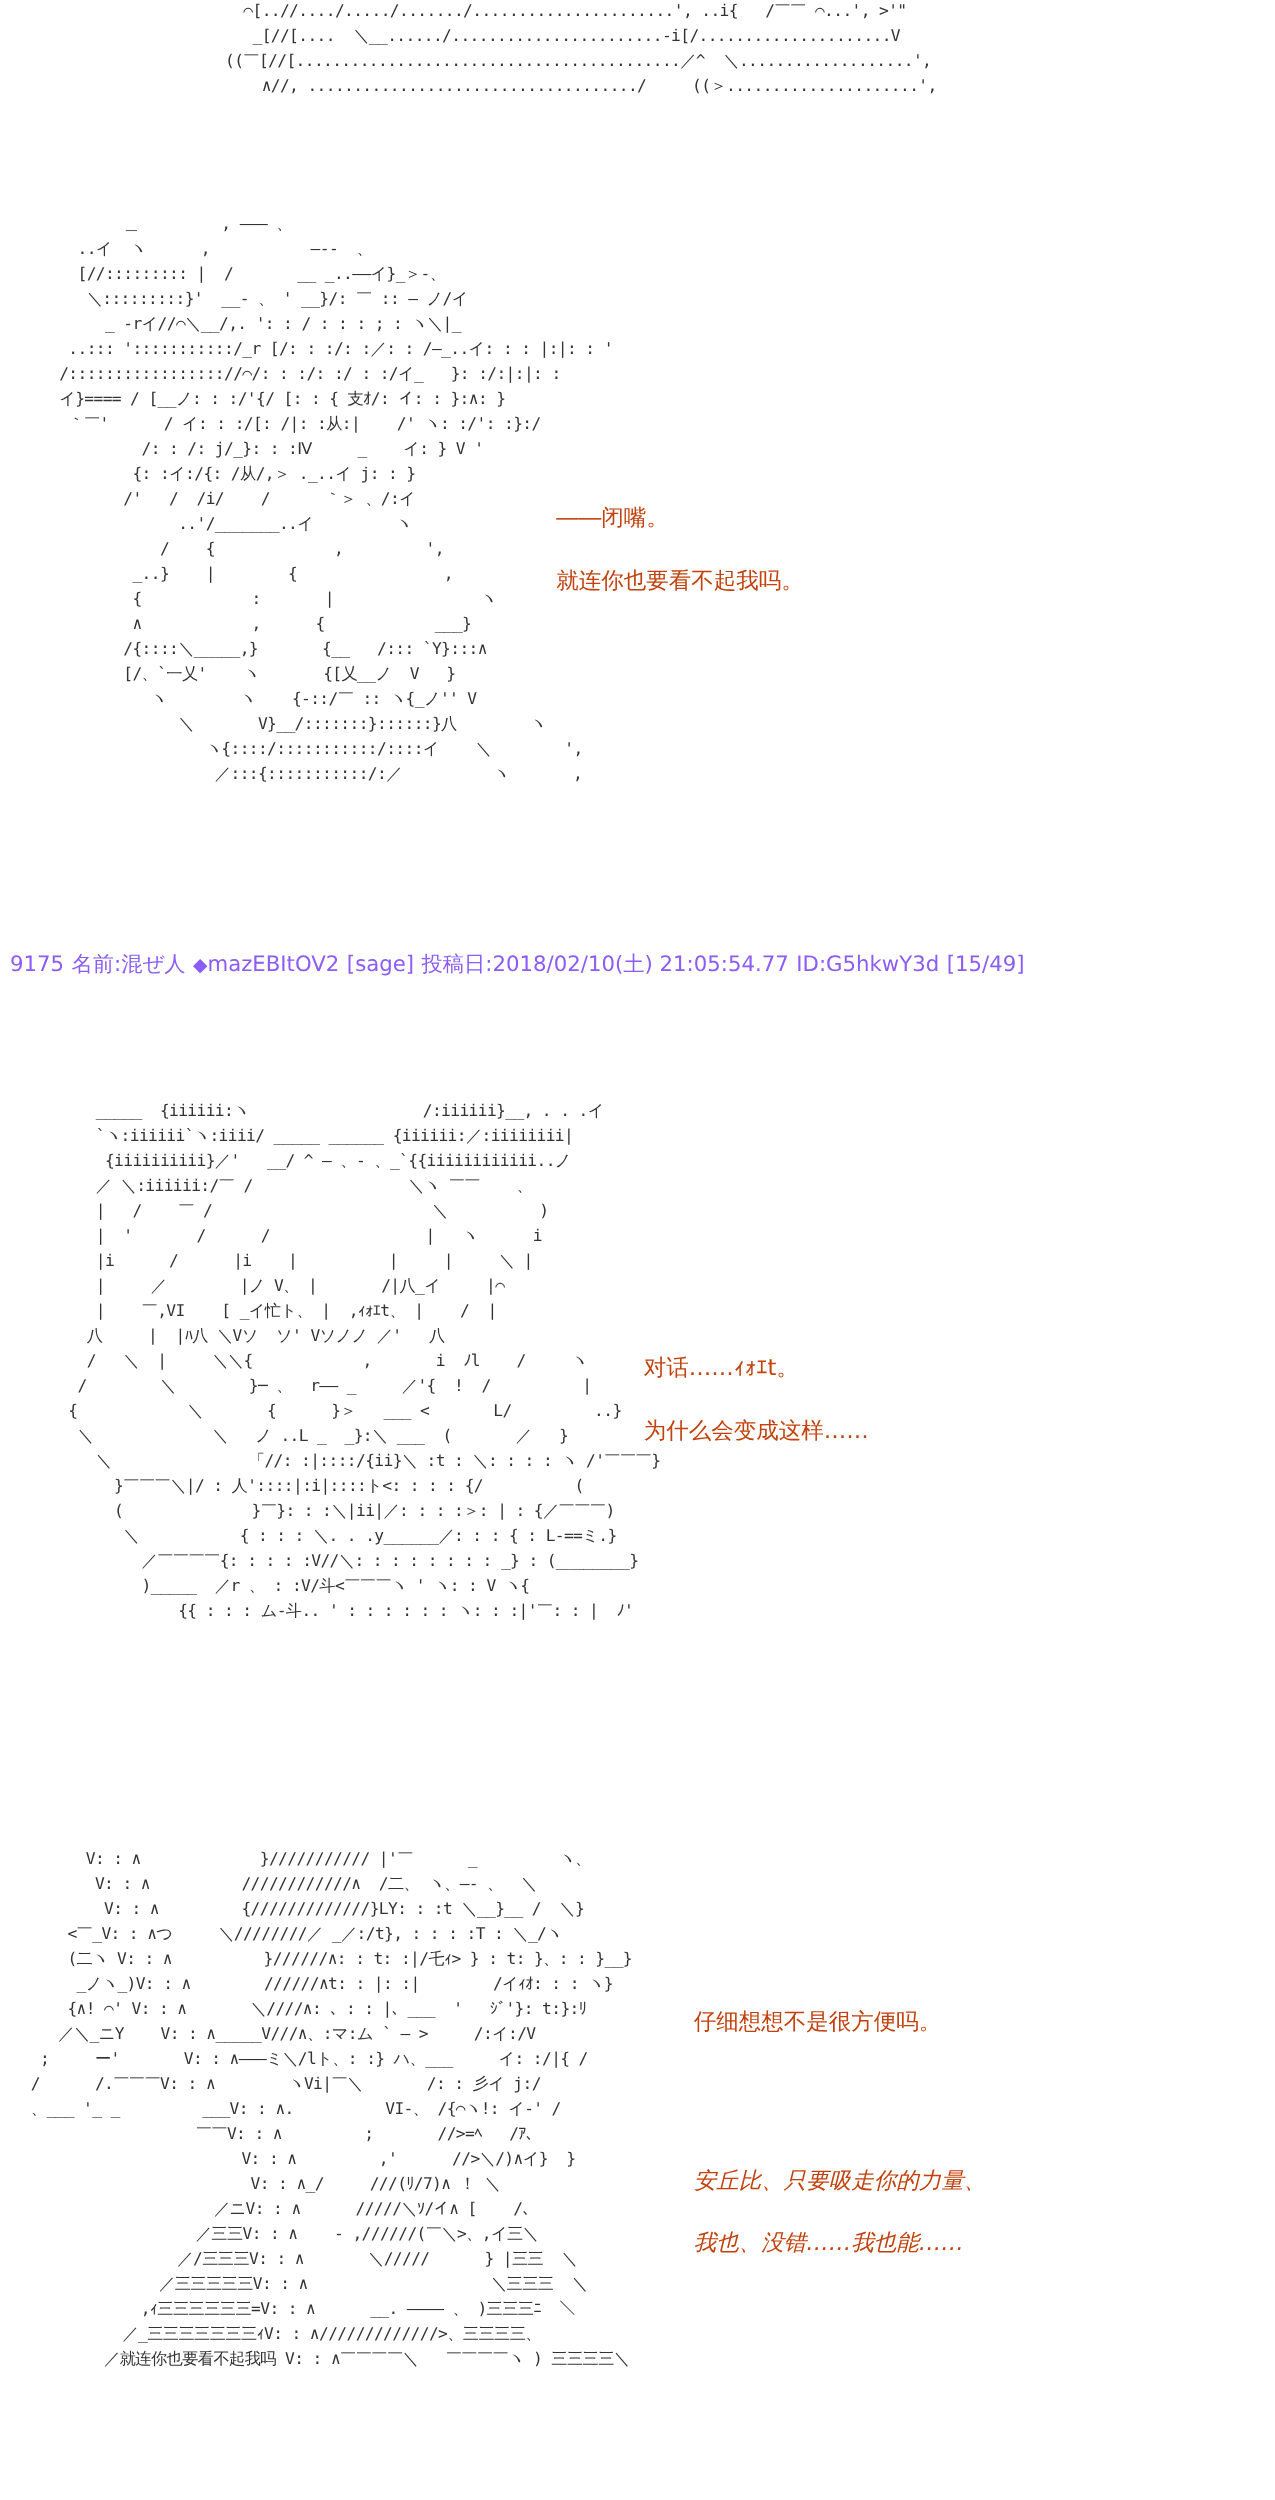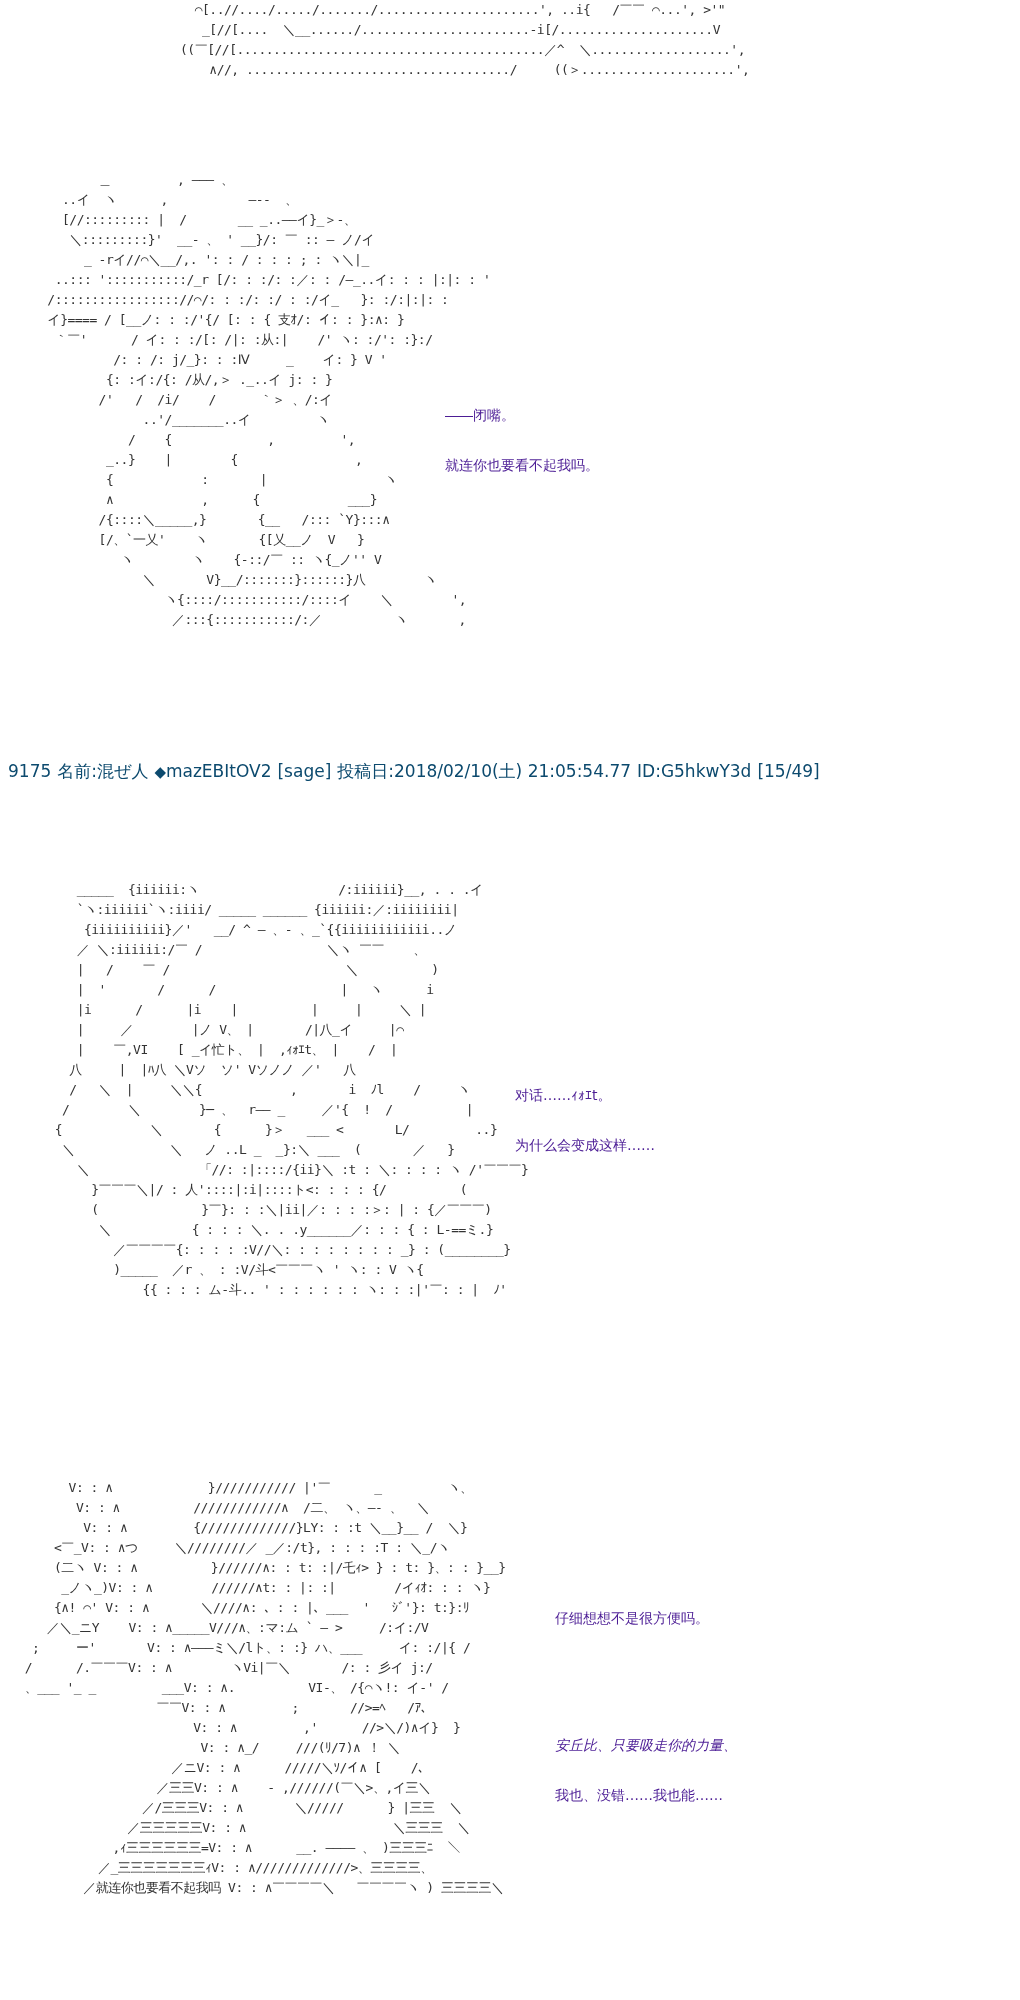--- a/index.html
+++ b/index.html
@@ -1,21 +1,21 @@
 <!DOCTYPE html>
 <html><head>
   <meta charset="utf-8">
   <style>
     html, body { margin:0; padding:0; background:#ffffff; }
     body { width:1020px; height:2000px; position:relative; overflow:hidden;
            font-family:"DejaVu Sans", sans-serif; color:#222; }
     .aa { position:absolute; margin:0; white-space:pre; font-family:"DejaVu Sans Mono", monospace;
           font-size:13px; line-height:20px; color:#333; letter-spacing:-0.5px; }
-    .dlg { position:absolute; font-size:14px; line-height:24px; color:#4c1d95; white-space:nowrap; }
-    .hdr { position:absolute; left:8px; top:760px; font-size:17px; color:#0c4a6e; white-space:nowrap; }
+    .dlg { position:absolute; font-size:18px; line-height:24px; color:#c2410c; white-space:nowrap; }
+    .hdr { position:absolute; left:8px; top:760px; font-size:17px; color:#8b5cf6; white-space:nowrap; }
     .hdr span { margin-right:6px; }
     .trip-mark { font-size:15px; }
   </style>
 </head>
 <body>
 
 <pre class="aa" style="left:180px; top:0px;"><span>  ⌒[..//..../...../......./......................', ..i{   /￣￣ ⌒...', &gt;'"</span>
 <span>   _[//[....  ＼__....../.......................‐i[/.....................V</span>
 <span>((￣[//[..........................................／^  ＼...................',</span>
 <span>    ∧//, ..................................../     ((＞.....................',</span></pre>
@@ -93,13 +93,13 @@
 <span>                      ／ニV: : ∧      /////＼ｿ/イ∧ [    /、</span>
 <span>                    ／三三V: : ∧    ‐ ,//////(￣＼&gt;、,イ三＼</span>
 <span>                  ／/三三三V: : ∧       ＼/////      } |三三  ＼</span>
 <span>                ／三三三三三V: : ∧                    ＼三三三  ＼</span>
 <span>              ,ｨ三三三三三三=V: : ∧      __. ―――― 、 )三三三ﾆ  ＼</span>
 <span>            ／_三三三三三三三ｨV: : ∧/////////////&gt;、三三三三、</span>
 <span>          ／就连你也要看不起我吗 V: : ∧￣￣￣￣＼   ￣￣￣￣ヽ ) 三三三三＼</span></pre>
 
 <div class="dlg" style="left:555px; top:1606px;text-align:right;">仔细想想不是很方便吗。</div>
 <div class="dlg" style="left:555px; top:1733px;font-style:italic;">安丘比、只要吸走你的力量、</div>
-<div class="dlg" style="left:555px; top:1783px;">我也、没错……我也能……</div>
+<div class="dlg" style="left:555px; top:1783px;font-style:italic;">我也、没错……我也能……</div>
 
 </body></html>

